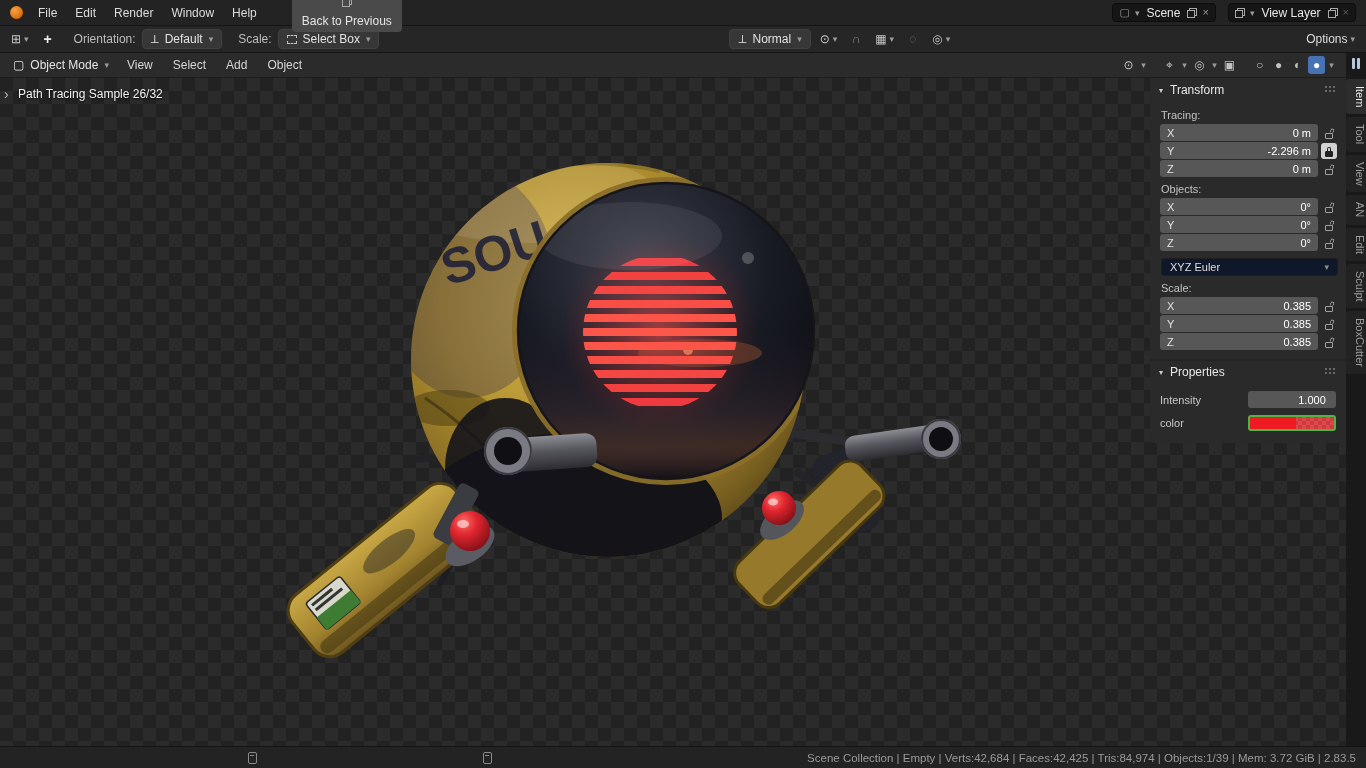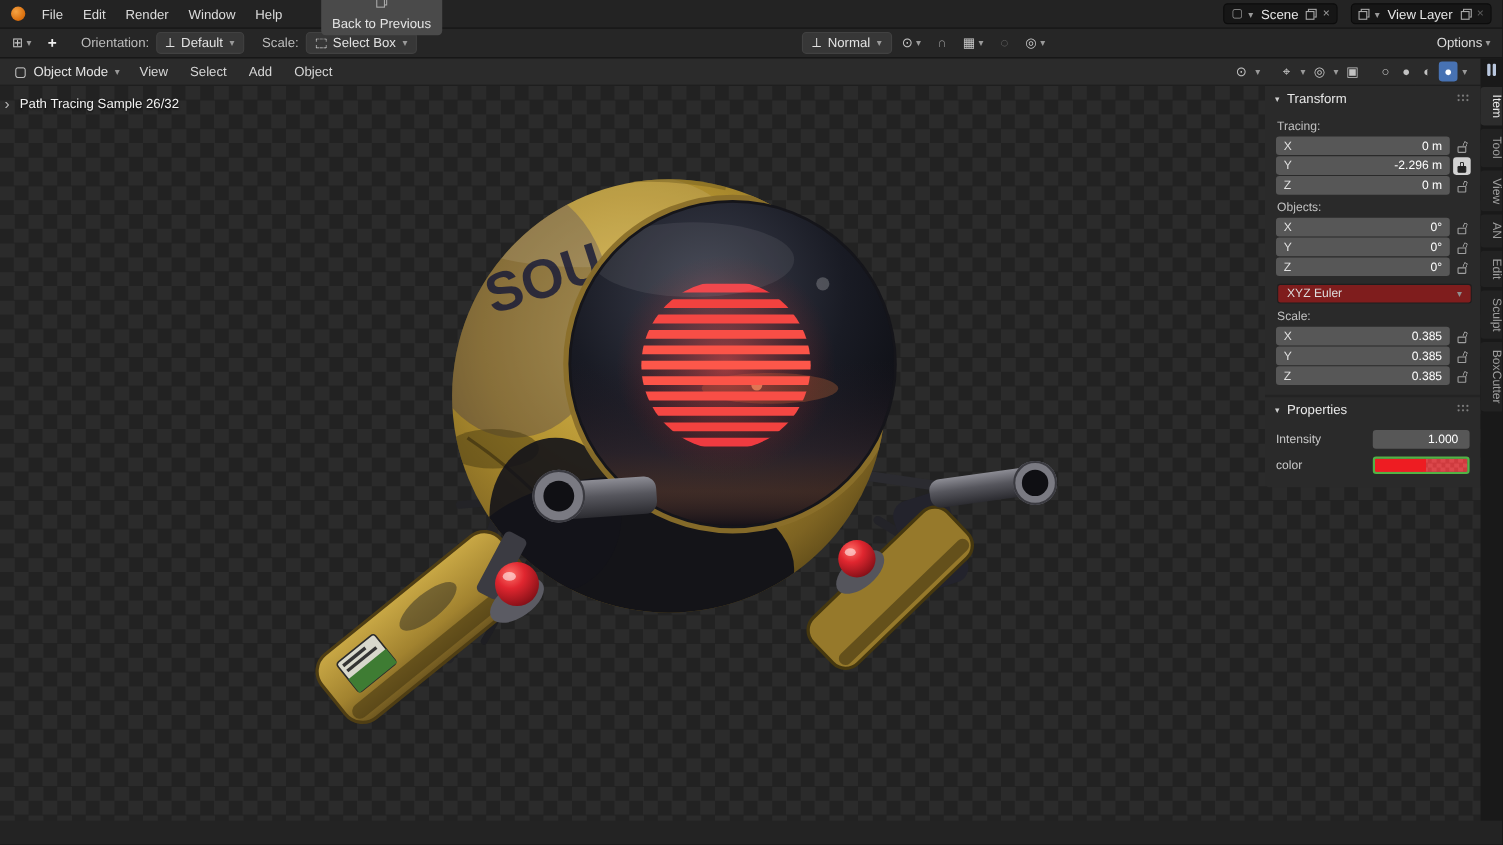--- a/index.html
+++ b/index.html
@@ -94,21 +94,21 @@
   .flabel { color:#c2c2c2; margin:6px 0 3px 1px; }
   .frow { display:flex; align-items:center; margin-bottom:1px; }
   .nfield { flex:1; display:flex; align-items:center; background:#575757;
     height:17px; padding:0 7px; border-radius:3px; }
   .nfield .axis { color:#e2e2e2; width:13px; }
   .nfield .val { margin-left:auto; color:#fff; }
   .lockwrap { width:22px; display:flex; justify-content:center; }
   .lockbtn { width:16px; height:16px; display:flex; align-items:center;
     justify-content:center; border-radius:3px; }
   .lockbtn.locked { background:#d2d2d2; }
-  .dropdown-wide { margin:7px 2px 2px 1px; height:18px; background:#7f1d1d;
+  .dropdown-wide { margin:7px 2px 2px 1px; height:18px; background:#0f172a;
     border:1px solid #1e1e1e; border-radius:3px; display:flex; align-items:center;
     padding:0 8px; color:#dedede; }
   .dd-arr { margin-left:auto; color:#8f8f8f; font-size:9px; }
   .prow { display:flex; align-items:center; margin-top:7px; }
   .plabel { width:88px; text-align:left; padding-right:10px; color:#c8c8c8; }
   .pfield { flex:1; background:#575757; height:17px; border-radius:3px;
     display:flex; align-items:center; justify-content:center; color:#fff; margin-right:4px;padding-left:40px; }
   .pswatch { flex:1; height:16px; border-radius:3px; margin-right:4px;
     border:2px solid #52b246;
     background:
@@ -563,14 +563,19 @@
       </span>
     <span class="tab active">Item</span>
     <span class="tab">Tool</span>
     <span class="tab">View</span>
     <span class="tab">AN</span>
     <span class="tab">Edit</span>
     <span class="tab">Sculpt</span>
     <span class="tab">BoxCutter</span>
   </div>
 
+  <footer id="statusbar">
+    <span class="i-page" style="margin-left:248px;"></span>
+    <span class="i-page" style="margin-left:226px;"></span>
+    <span class="st-text">Scene Collection | Empty | Verts:42,684 | Faces:42,425 | Tris:84,974 | Objects:1/39 | Mem: 3.72 GiB | 2.83.5</span>
+  </footer>
 
 </div>
 
 </body></html>

